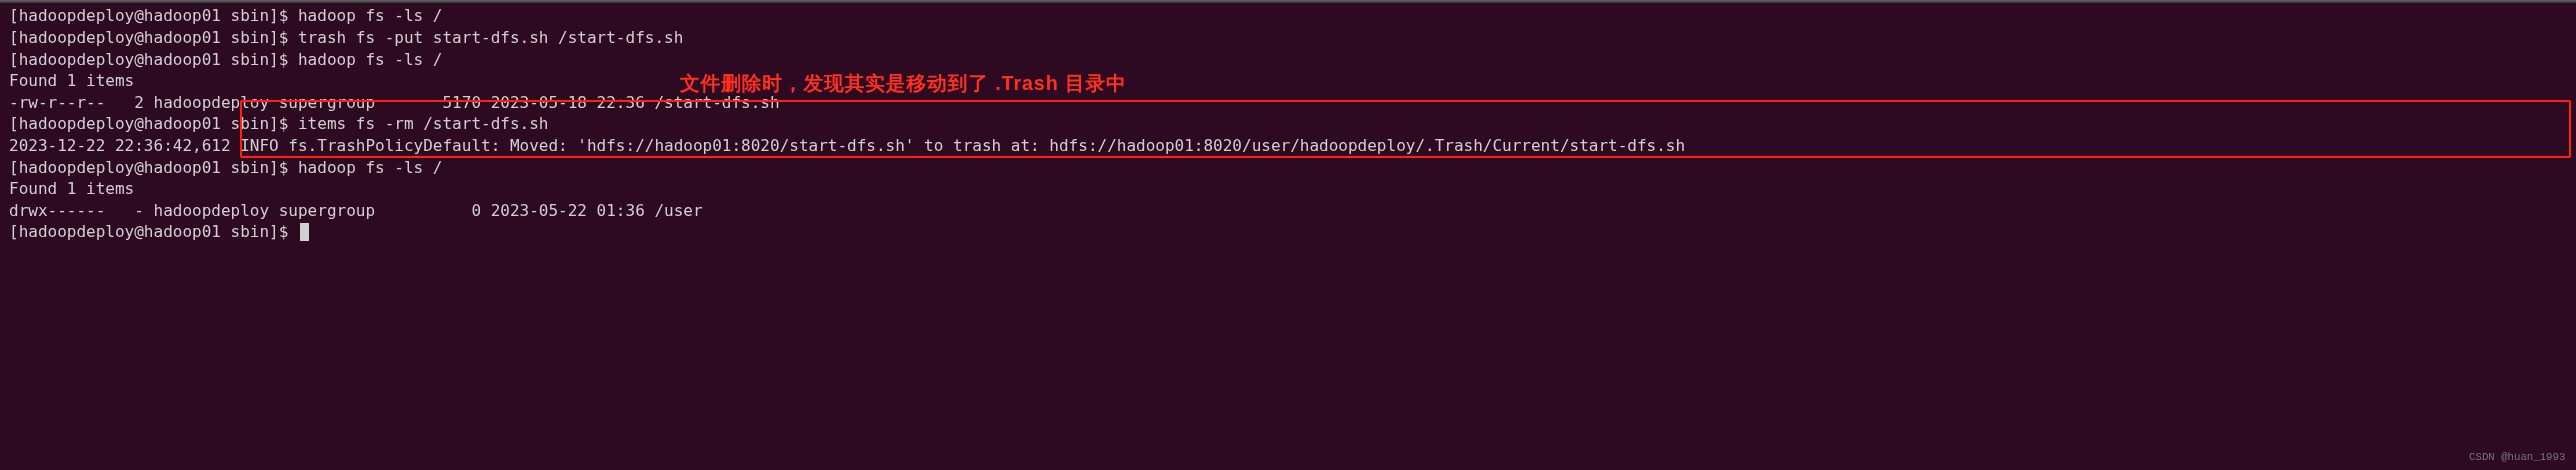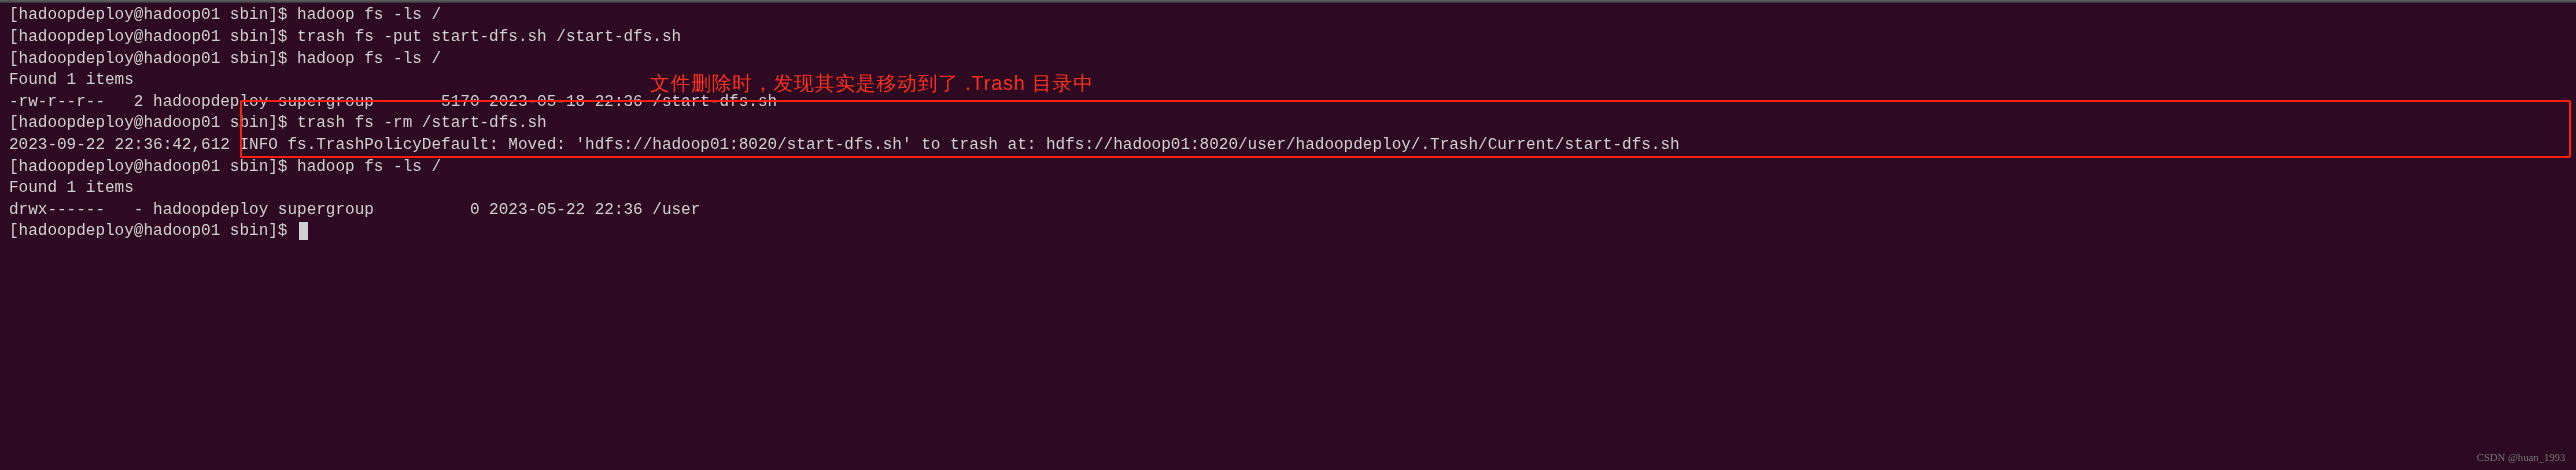--- a/index.html
+++ b/index.html
@@ -1,19 +1,18 @@
 <!DOCTYPE html>
 <html style="font-size:14.3px"><head>
   <meta charset="utf-8">
   <style>
     * {
       margin: 0;
       padding: 0;
       box-sizing: border-box;
-      font-family: Liberation Mono, monospace;
     }
     body {
       background: #2d0922;
       color: #d0d0d0;
       font-family: 'DejaVu Sans Mono', 'Ubuntu Mono', monospace;
       font-size: 16px;
       line-height: 1.35;
       padding: 5.4px 9px;
       position: relative;
       width: 2576px;
@@ -30,22 +29,22 @@
     }
     .line {
       white-space: pre;
       position: relative;
     }
     .annotation {
       position: absolute;
       color: #ff3020;
       font-family: 'Microsoft YaHei', 'SimHei', sans-serif;
       font-size: 19.7px;
-      font-weight: 400;
-      left: 650px;
+      font-weight: 700;
+      left: 680px;
       top: 70px;
       letter-spacing: 0.9px;
     }
     .highlight-box {
       position: absolute;
       border: 2.7px solid #ff2010;
       left: 240px;
       top: 100px;
       width: 2331px;
       height: 58px;
@@ -59,36 +58,36 @@
       background: #d0d0d0;
       vertical-align: text-bottom;
       margin-left: 1.8px;
     }
     .watermark {
       position: absolute;
       right: 10.7px;
       bottom: 5.4px;
       color: #777;
       font-size: 10.7px;
-      font-family: Liberation Serif, serif;
+      font-family: Liberation Mono, monospace;
     }
   </style>
 </head>
 <body>
 
 <div class="top-border"></div>
 
 <div class="line"><span>[hadoopdeploy@hadoop01 sbin]$ </span><span>hadoop fs -ls /</span></div>
 <div class="line"><span>[hadoopdeploy@hadoop01 sbin]$ </span><span>trash fs -put start-dfs.sh /start-dfs.sh</span></div>
 <div class="line"><span>[hadoopdeploy@hadoop01 sbin]$ </span><span>hadoop fs -ls /</span></div>
 <div class="line"><span>Found 1 items</span></div>
 <div class="line"><span>-rw-r--r--   2 hadoopdeploy supergroup       5170 2023-05-18 22:36 /start-dfs.sh</span></div>
-<div class="line"><span>[hadoopdeploy@hadoop01 sbin]$ </span><span>trash fs -rm /start-dfs.sh</span></div>
-<div class="line"><span>2023-09-22 22:36:42,612 INFO fs.TrashPolicyDefault: Moved: 'hdfs://hadoop01:8020/start-dfs.sh' to trash at: hdfs://hadoop01:8020/user/hadoopdeploy/.Trash/Current/start-dfs.sh</span></div>
+<div class="line"><span>[hadoopdeploy@hadoop01 sbin]$ </span><span>items fs -rm /start-dfs.sh</span></div>
+<div class="line"><span>2023-12-22 22:36:42,612 INFO fs.TrashPolicyDefault: Moved: 'hdfs://hadoop01:8020/start-dfs.sh' to trash at: hdfs://hadoop01:8020/user/hadoopdeploy/.Trash/Current/start-dfs.sh</span></div>
 <div class="line"><span>[hadoopdeploy@hadoop01 sbin]$ </span><span>hadoop fs -ls /</span></div>
 <div class="line"><span>Found 1 items</span></div>
-<div class="line"><span>drwx------   - hadoopdeploy supergroup          0 2023-05-22 22:36 /user</span></div>
+<div class="line"><span>drwx------   - hadoopdeploy supergroup          0 2023-05-22 01:36 /user</span></div>
 <div class="line"><span>[hadoopdeploy@hadoop01 sbin]$ </span><span></span><span class="cursor"></span></div>
 
 <div class="annotation">文件删除时，发现其实是移动到了 .Trash 目录中</div>
 <div class="highlight-box"></div>
 <div class="watermark">CSDN @huan_1993</div>
 
 
 </body></html>

